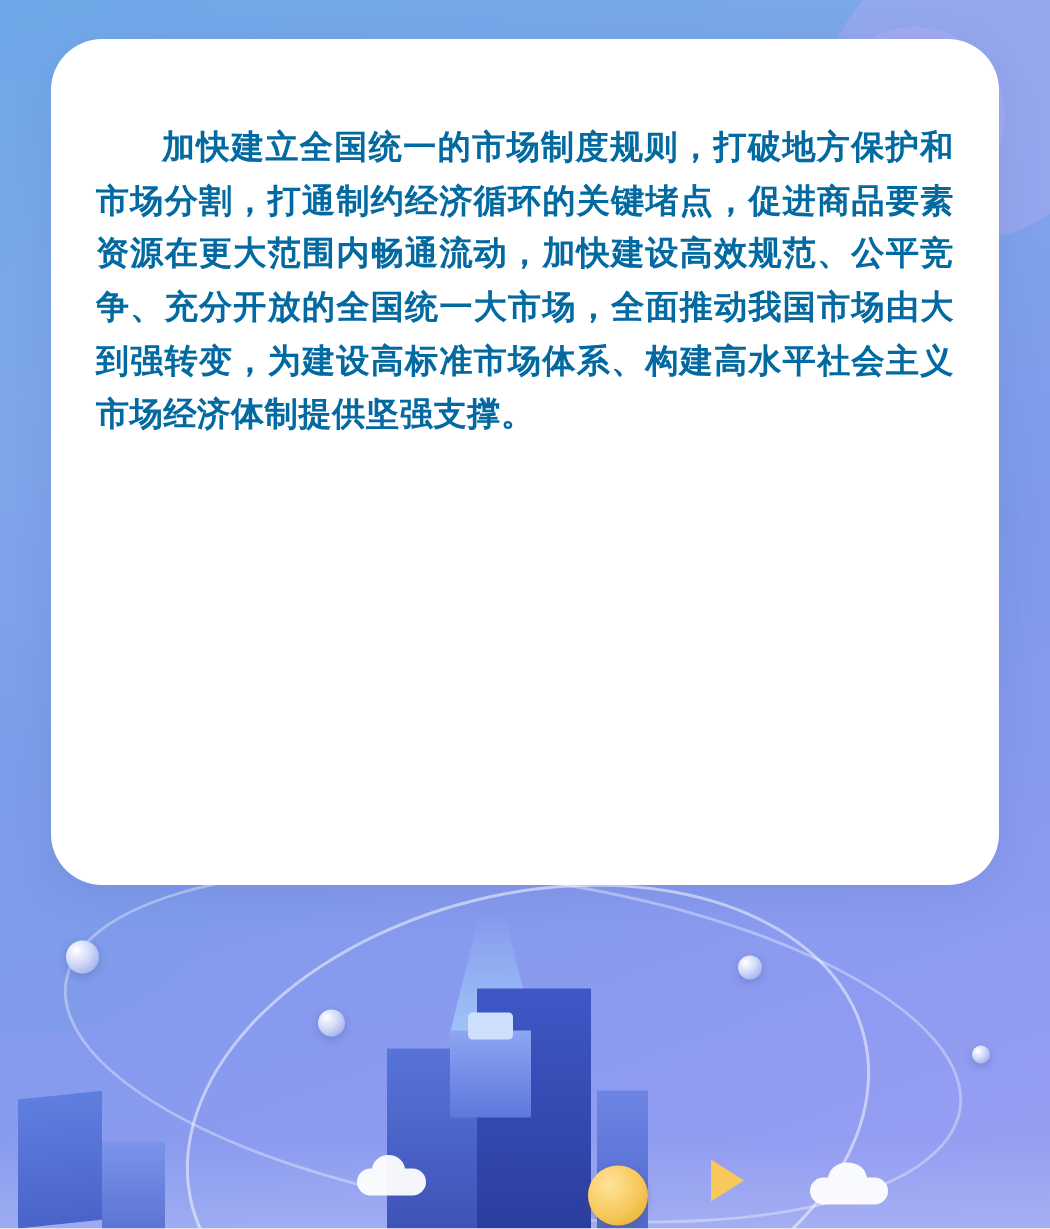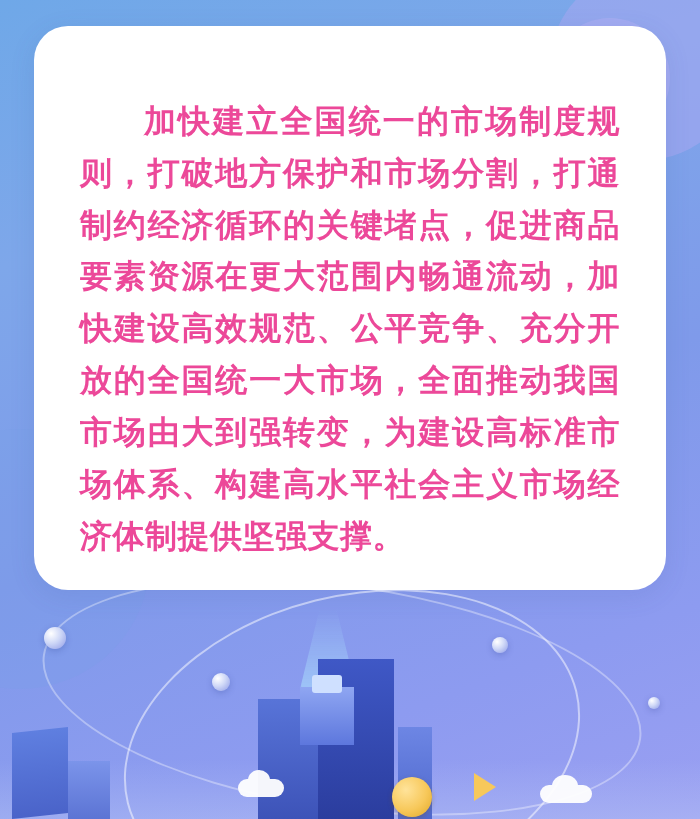--- a/index.html
+++ b/index.html
@@ -51,23 +51,23 @@
     width: 632px;
     height: 564px;
     background: #ffffff;
     border-radius: 34px;
     box-shadow: 0 6px 26px rgba(60,80,160,0.12);
     box-sizing: border-box;
     padding: 54px 30px 30px 30px;
   }
 
   .card-text {
-    margin: 16px;
-    color: #ec4899;
-    font-size: 32px;
+    margin: 0;
+    color: #0369a1;
+    font-size: 22px;
     font-weight: bold;
     line-height: 1.62;
     letter-spacing: 0.5px;
     text-indent: 2em;
     text-align: justify;
     font-family: "Liberation Sans", sans-serif;
   }
 
   
   .illustration {

